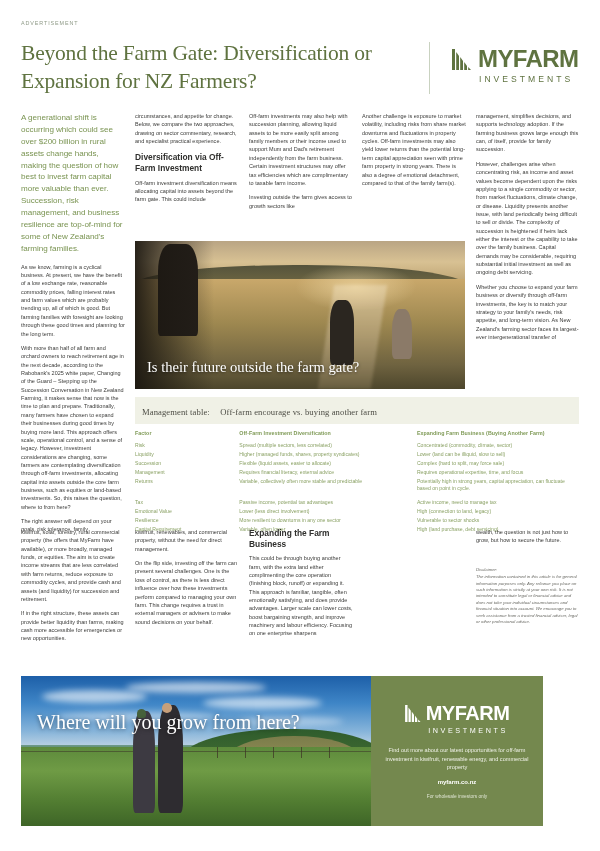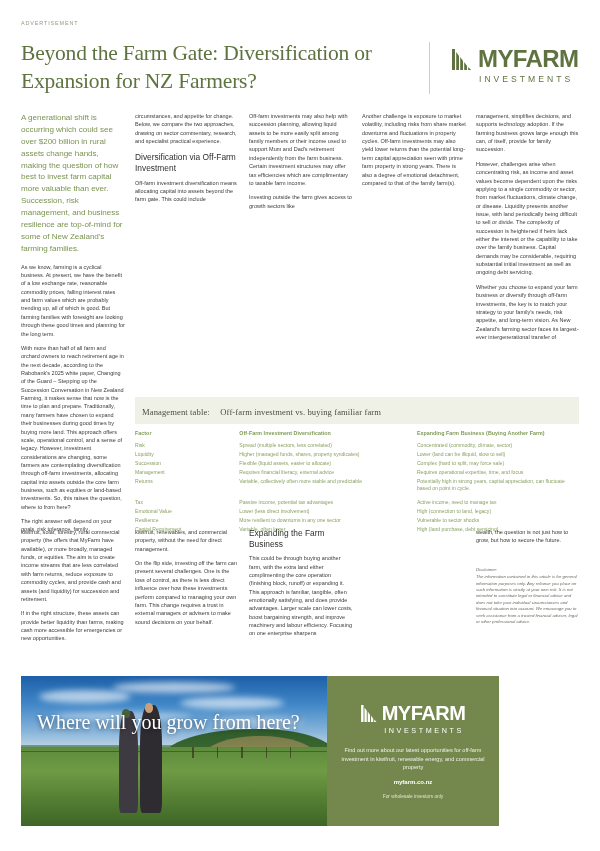--- a/index.html
+++ b/index.html
@@ -61,21 +61,21 @@
   .standfirst {
     font-size: 8.1px; line-height: 1.47; color: #7a9452;
     font-weight: 400; letter-spacing: -0.05px;
   }
   p.body {
     font-size: 5.5px; line-height: 1.52; color: #3a3a38;
     margin-bottom: 6px; text-align: left; letter-spacing: 0.02px;
   }
   h3.sub {
     font-size: 8.4px; line-height: 1.26; color: #2f2f2d;
-    font-weight: 400; margin: 7px 0 5px 0;
+    font-weight: 700; margin: 7px 0 5px 0;
   }
 
   
   .feature {
     position: absolute; left: 135px; top: 241px; width: 330px; height: 148px;
     overflow: hidden;
     background: linear-gradient(175deg,#6a5c45 0%, #8d7a52 22%, #c3a169 48%, #a98f5d 72%, #6d6140 100%);
   }
   .feat-sky {
     position:absolute; left:0; top:0; width:100%; height:26%;
@@ -148,21 +148,21 @@
     font-style: italic;
   }
   .disclaimer b { font-style: italic; font-weight: 400; display:block; margin-bottom:1px; }
 
   
   .banner {
     position: absolute; left: 21px; top: 676px; width: 558px; height: 150px;
     display: flex; overflow: hidden;
   }
   .banner-photo {
-    position: relative; width: 306px; height: 150px; overflow: hidden;
+    position: relative; width: 350px; height: 150px; overflow: hidden;
     background: linear-gradient(180deg,#2d6fb4 0%, #5d9ad4 28%, #8fbadd 40%, #4c7a3a 52%, #6f9a4a 70%, #567c34 100%);
   }
   .b-sky {
     position:absolute; left:0; top:0; width:100%; height:46%;
     background: linear-gradient(180deg,#1d5fa8 0%, #3f86c7 40%, #86b4da 80%, #b6cfe2 100%);
   }
   .b-cloud {
     position:absolute; background: rgba(255,255,255,.62); border-radius:50%;
     filter: blur(3px);
   }
@@ -272,25 +272,37 @@
       <p class="body">Another challenge is exposure to market volatility, including risks from share market downturns and fluctuations in property cycles. Off-farm investments may also yield lower returns than the potential long-term capital appreciation seen with prime farm property in strong years. There is also a degree of emotional detachment, compared to that of the family farm(s).</p>
     </div>
 
     <div class="col col-5">
       <p class="body">management, simplifies decisions, and supports technology adoption. If the farming business grows large enough this can, of itself, provide for family succession.</p>
       <p class="body">However, challenges arise when concentrating risk, as income and asset values become dependent upon the risks applying to a single commodity or sector, from market fluctuations, climate change, or disease. Liquidity presents another issue, with land periodically being difficult to sell or divide. The complexity of succession is heightened if heirs lack either the interest or the capability to take over the family business. Capital demands may be considerable, requiring substantial initial investment as well as ongoing debt servicing.</p>
       <p class="body">Whether you choose to expand your farm business or diversify through off-farm investments, the key is to match your strategy to your family's needs, risk appetite, and long-term vision. As New Zealand's farming sector faces its largest-ever intergenerational transfer of</p>
     </div>
   </div>
 
+  <div class="feature">
+    <div class="feat-sky"></div>
+    <div class="feat-hill"></div>
+    <div class="feat-field"></div>
+    <div class="feat-path"></div>
+    <div class="feat-glow"></div>
+    <div class="feat-fig fig-a"></div>
+    <div class="feat-fig fig-b"></div>
+    <div class="feat-fig fig-c"></div>
+    <div class="feat-dark-l"></div>
+    <div class="feat-caption">Is their future outside the farm gate?</div>
+  </div>
 
   <div class="table-wrap">
     <div class="table-title-bar">
       <span class="table-title">Management table:</span>
-      <span class="table-title" style="margin-left:6px">Off-farm investment vs. buying familiar farm</span>
+      <span class="table-title" style="margin-left:6px">Off-farm encourage vs. buying another farm</span>
     </div>
     <table class="cmp">
       <colgroup>
           <col class="c1">
           <col class="c2">
           <col class="c3">
         </colgroup>
       <thead>
         <tr>
           <th>Factor</th>

